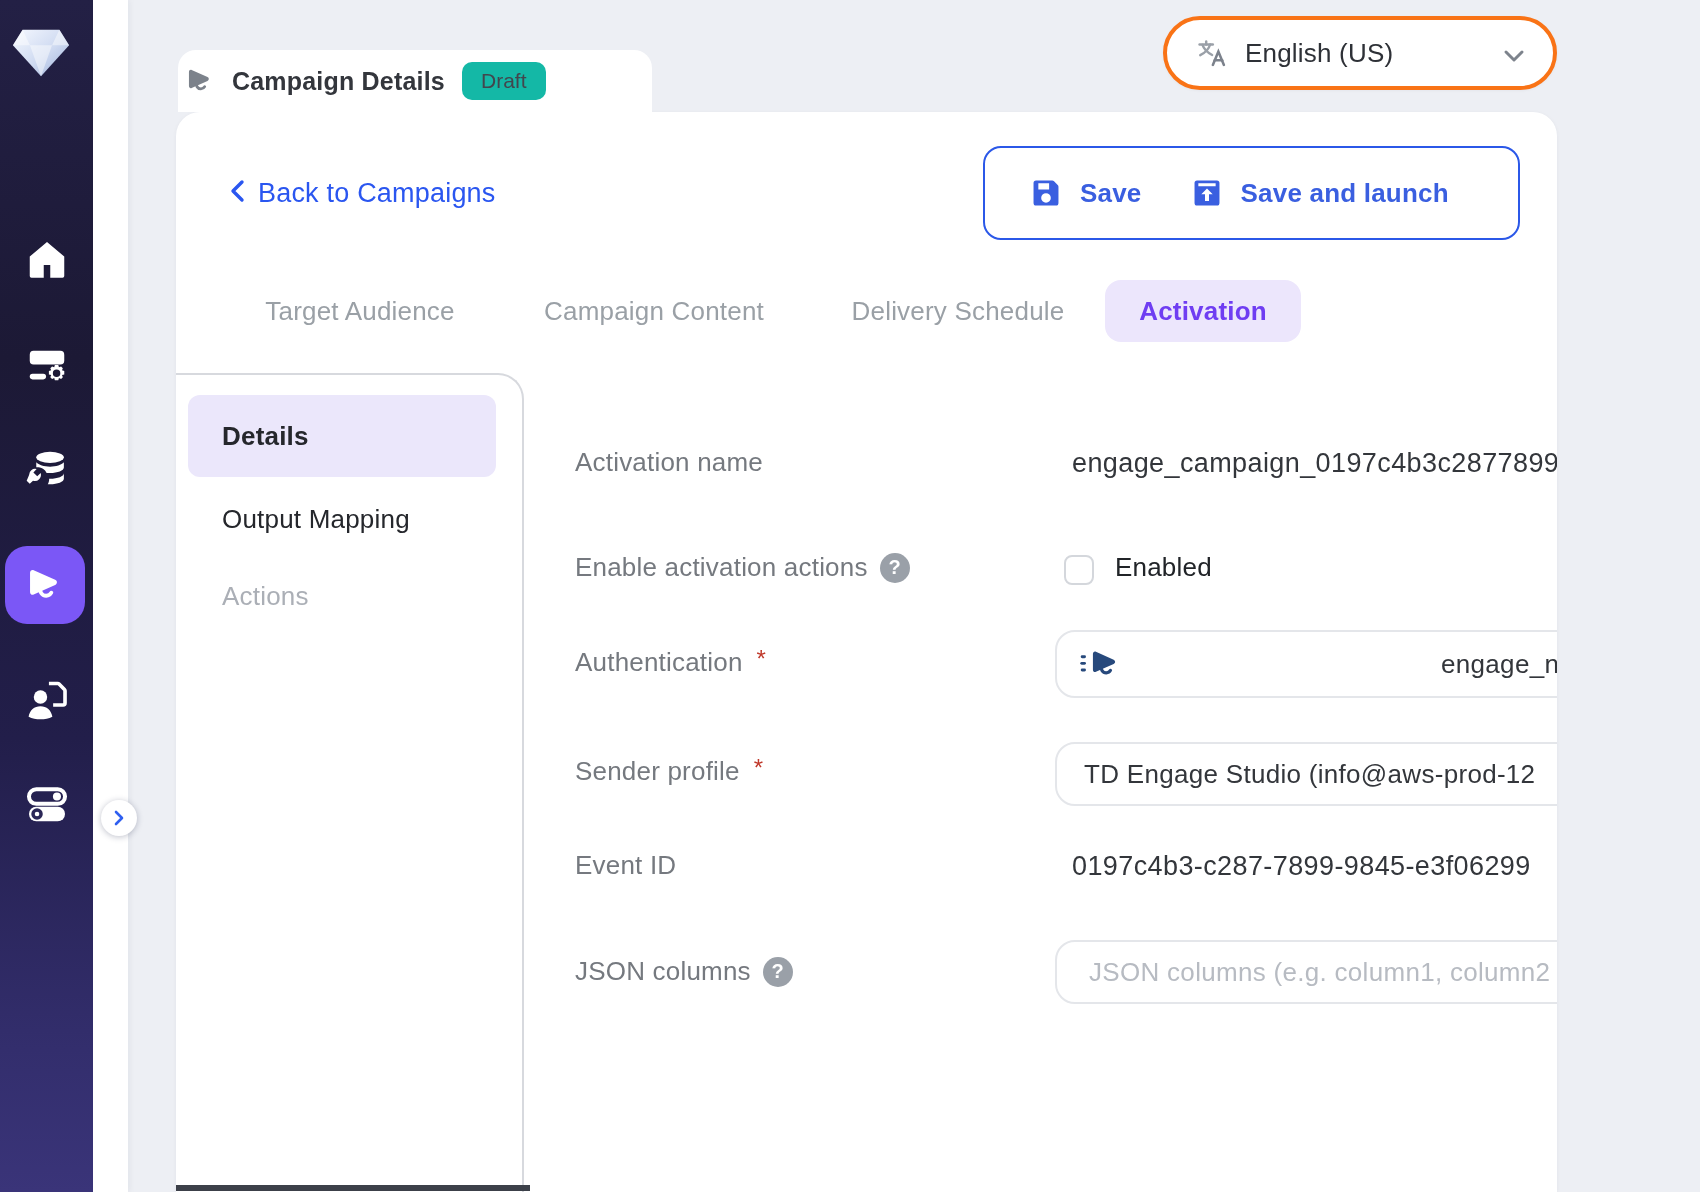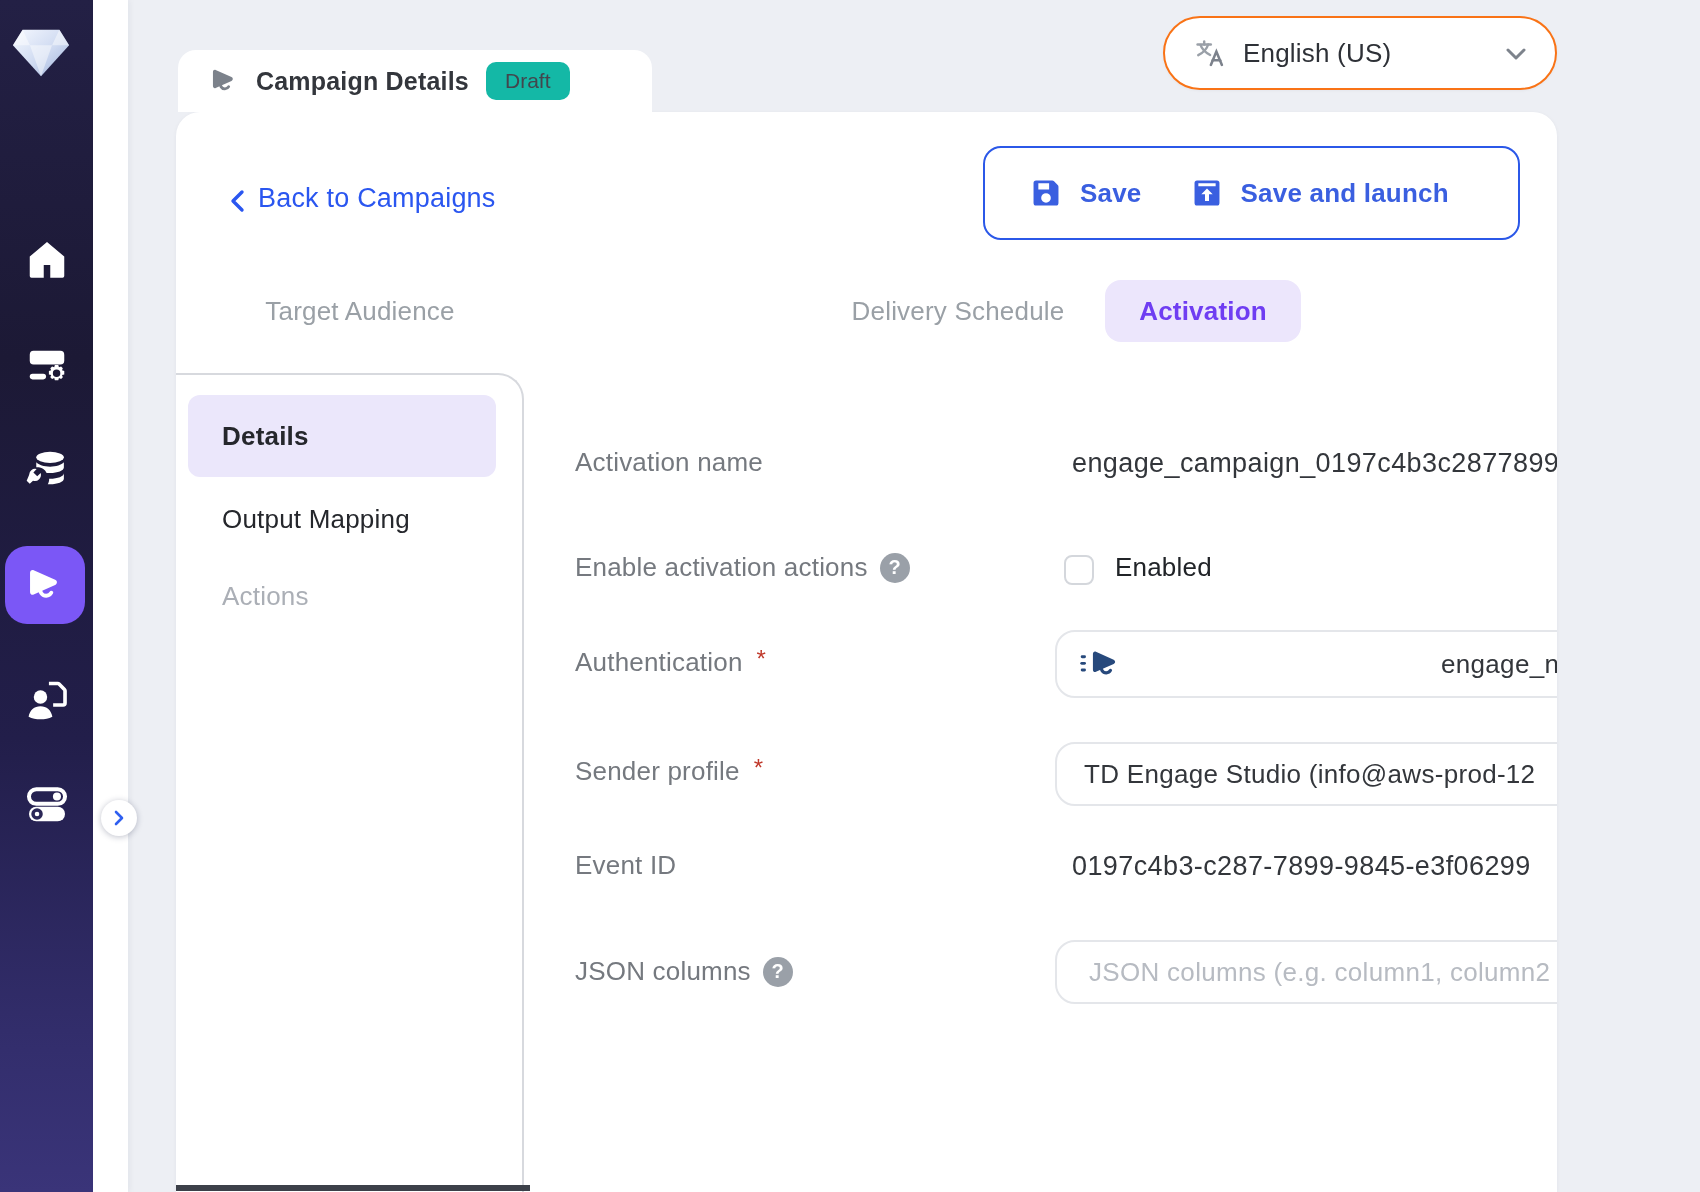--- a/index.html
+++ b/index.html
@@ -22,36 +22,36 @@
   .active-tile svg { width:46px; height:46px; }
 
   
   .collapsed-strip { position:absolute; left:93px; top:0; width:35px; height:1192px; background:#ffffff;
     box-shadow:2px 0 6px rgba(25,30,60,0.05); }
   .expand-btn { position:absolute; left:101px; top:800px; width:36px; height:36px; border-radius:50%;
     background:#fff; box-shadow:0 1px 6px rgba(25,32,70,0.28); display:flex; align-items:center; justify-content:center; cursor:pointer; z-index:5; }
 
   
   .lang-pill { position:absolute; left:1163px; top:16px; width:394px; height:74px; background:#fff;
-    border:2px solid #f97316; border-radius:37px; display:flex; align-items:center; padding-left:28px;
+    border:4px solid #f97316; border-radius:37px; display:flex; align-items:center; padding-left:28px;
     box-shadow:0 1px 3px rgba(20,25,50,0.04); cursor:pointer; }
   .lang-pill .txt { font-size:26px; color:#2e3137; margin-left:16px; letter-spacing:0.2px; }
   .lang-chevron { position:absolute; right:26px; top:26px; }
 
   
   .tab-card { position:absolute; left:178px; top:50px; width:474px; height:62px; background:#fff;
-    border-radius:18px 18px 0 0; display:flex; align-items:center; padding-left:29px; z-index:2; }
+    border-radius:18px 18px 0 0; display:flex; align-items:center; padding-left:5px; z-index:2; }
   .tab-card .title { font-size:25px; font-weight:700; color:#33363c; margin-left:15px; letter-spacing:0.2px; }
   .badge { margin-left:17px; background:#14b8a6; border-radius:10px; padding:7px 19px; font-size:21px; color:#42464d; }
 
   
   .main-card { position:absolute; left:176px; top:112px; width:1381px; height:1080px; background:#fff;
     border-radius:24px 24px 0 0; overflow:hidden; box-shadow:0 1px 4px rgba(20,25,50,0.05); }
 
-  .back-link { position:absolute; left:52px; top:66px; height:36px; display:flex; align-items:flex-end; gap:12px;
+  .back-link { position:absolute; left:52px; top:66px; height:36px; display:flex; align-items:flex-start; gap:12px;
     color:#2a56f0; font-size:27px; font-weight:500; cursor:pointer; letter-spacing:0.2px; }
 
   .save-group { position:absolute; left:807px; top:34px; width:537px; height:94px; border:2.5px solid #2b58e8;
     border-radius:18px; display:flex; align-items:center; padding:0 44px; }
   .save-btn { display:flex; align-items:center; gap:17px; color:#3a5fe0; font-size:26px; font-weight:700; cursor:pointer; letter-spacing:0.2px; white-space:nowrap; }
   .save-btn + .save-btn { margin-left:48px; }
   .save-btn svg { width:34px; height:34px; }
 
   
   .tabs { position:absolute; left:0; top:168px; width:100%; height:62px; }
@@ -207,20 +207,21 @@
     <div class="save-btn">
       <svg viewBox="0 0 24 24" fill="#3a5fe0">
         <path fill-rule="evenodd" d="M5 3.2h14A1.8 1.8 0 0 1 20.8 5v14A1.8 1.8 0 0 1 19 20.8H5A1.8 1.8 0 0 1 3.2 19V5A1.8 1.8 0 0 1 5 3.2zm.9 2v2h12.2v-2H5.9zM12 8.9l-4 4h2.6v4.8h2.8v-4.8H16l-4-4z"></path>
       </svg>
       <span>Save and launch</span>
     </div>
   </div>
 
   <div class="tabs">
     <div class="tab t0">Target Audience</div>
+    <div class="tab t1">Campaign Content</div>
     <div class="tab t2">Delivery Schedule</div>
     <div class="tab active">Activation</div>
   </div>
 
   <div class="subnav">
     <div class="subnav-item sn-active">Details</div>
     <div class="subnav-item sn-disabled">Actions</div>
     <div class="subnav-item sn-default">Output Mapping</div>
   </div>
 

